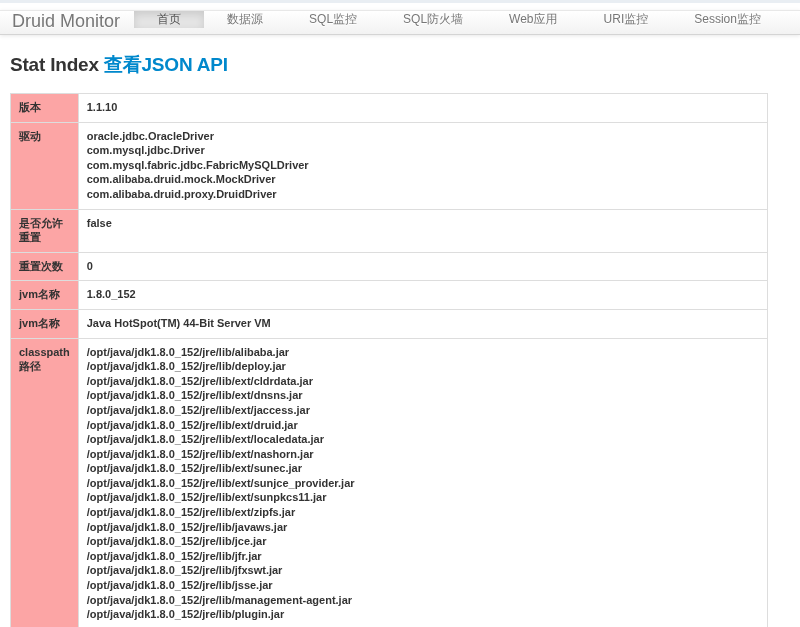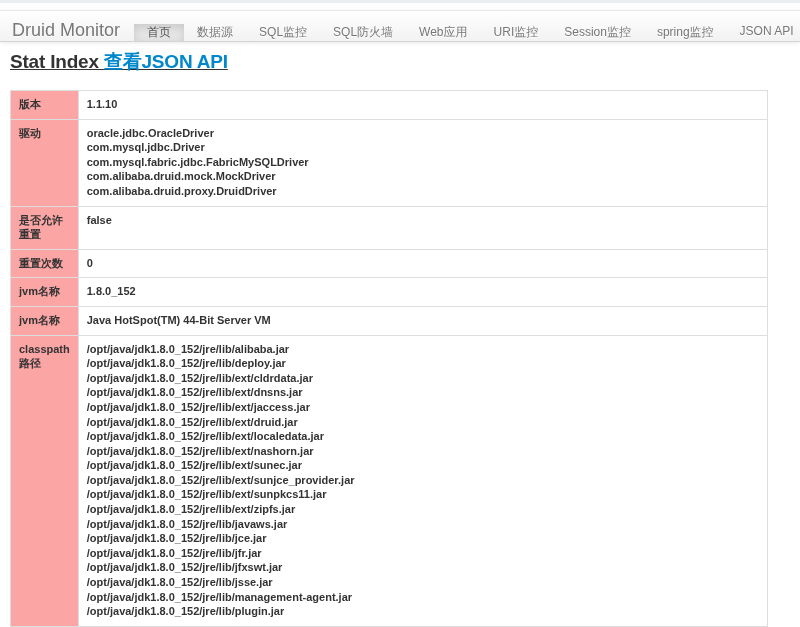--- a/index.html
+++ b/index.html
@@ -4,38 +4,38 @@
 <style>
   * { margin: 0; padding: 0; box-sizing: border-box; }
   html, body { width: 800px; height: 627px; background: #ffffff; overflow: hidden; }
   body { font-family: "Liberation Sans", "DejaVu Sans", sans-serif; color: #333333; }
 
   .top-strip { height: 3px; background: #e9eef3; }
 
   
   .navbar { margin-top: 7px; }
   .navbar-inner {
-    display: flex; align-items: flex-end;
-    height: 32px;
+    display: flex; align-items: flex-start;
+    height: 25px;
     background: linear-gradient(to bottom, #ffffff, #f2f2f2);
     border-top: 1px solid #e8e8e8;
     border-bottom: 1px solid #d4d4d4;
     box-shadow: 0 1px 4px rgba(0,0,0,0.095);
   }
   .brand {
     display: flex; align-items: center;
     padding: 0 14px 0 12px;
     font-size: 18px; font-weight: 400; color: #777777;
     text-decoration: none; white-space: nowrap;
     text-shadow: 0 1px 0 #ffffff;
   }
   .nav { display: flex; list-style: none; align-items: stretch; }
   .nav a {
     display: flex; align-items: center;
-    padding: 0 13px;
+    padding: 0 23px;
     font-size: 12px; color: #777777; text-decoration: none;
     white-space: nowrap;
     text-shadow: 0 1px 0 #ffffff;
   }
   .nav a.active {
     color: #555555;
     background: #e5e5e5;
     box-shadow: inset 0 3px 8px rgba(0,0,0,0.125);
     text-shadow: none;
   }
@@ -54,24 +54,23 @@
     border-radius: 4px;
     text-shadow: 0 -1px 0 rgba(0,0,0,0.25);
     box-shadow: inset 0 1px 0 rgba(255,255,255,0.2), 0 1px 2px rgba(0,0,0,0.05);
     cursor: pointer;
     white-space: nowrap;
   }
 
   
   .content { padding: 0 10px; }
   .page-title {
-    margin-top: 7px;
+    margin-top: 17px;
     font-size: 19px; font-weight: bold; color: #333333;
     letter-spacing: -0.2px;
-    text-decoration: underline;
   }
   .page-title .json-link {
     color: #0088cc; text-decoration: none; font-weight: bold;
   }
 
   table.stat-table {
     margin-top: 15px;
     width: 758px;
     border-collapse: collapse;
     table-layout: auto;

